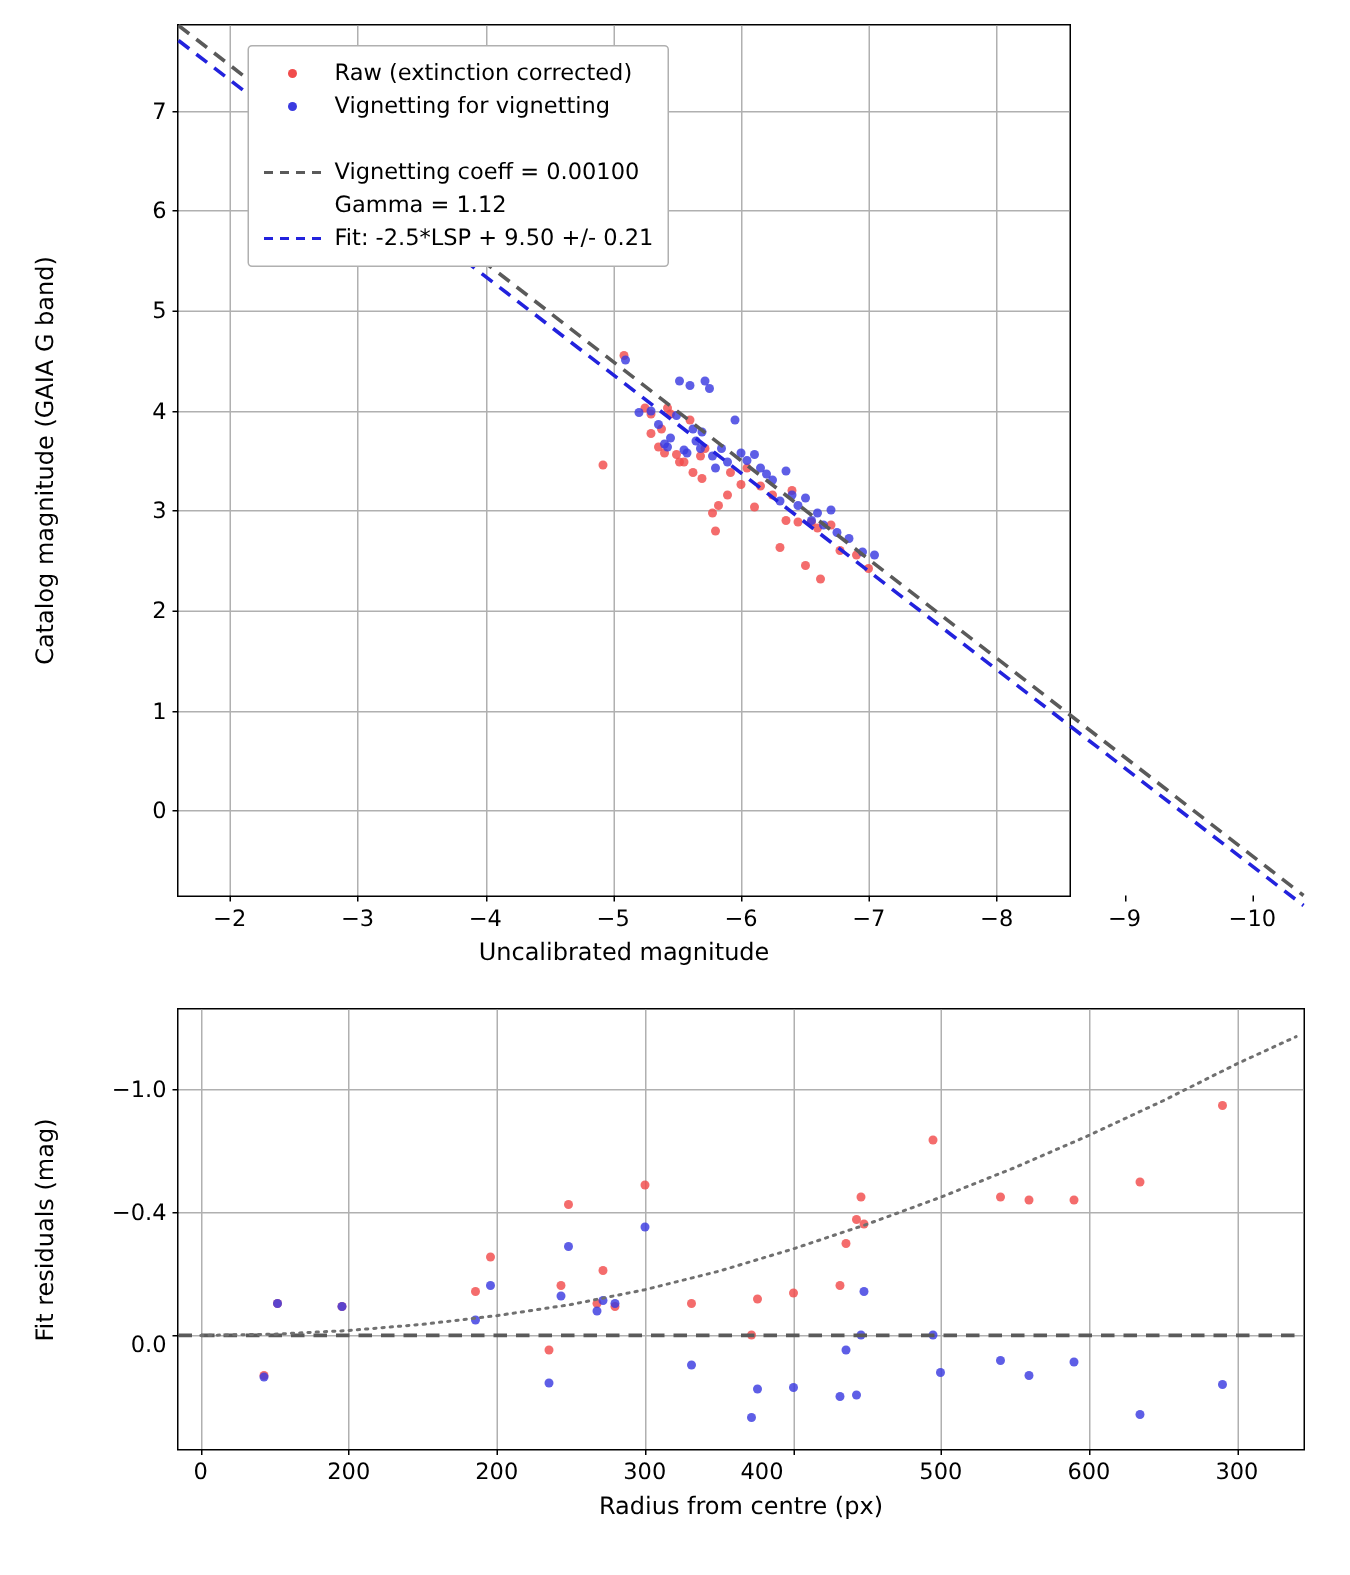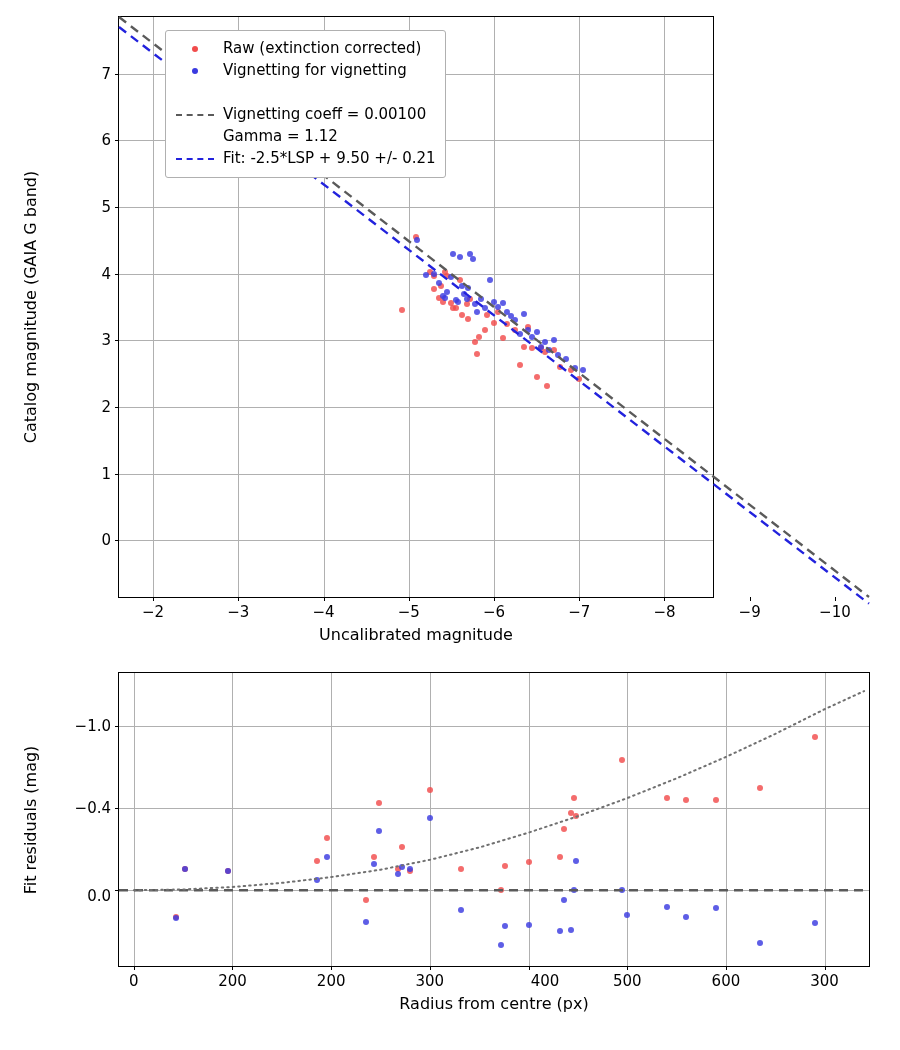--- a/index.html
+++ b/index.html
@@ -400,21 +400,21 @@
     <span class="axis-label xlabel">Radius from centre (px)</span>
   <div class="tick-mark tick-mark-x" style="left: 14.8026px;"></div>
       <span class="tick-label tick-x" style="left: 14.8026px;">0</span>
       <div class="tick-mark tick-mark-x" style="left: 113.487px;"></div>
       <span class="tick-label tick-x" style="left: 113.487px;">200</span>
       <div class="tick-mark tick-mark-x" style="left: 212.171px;"></div>
       <span class="tick-label tick-x" style="left: 212.171px;">200</span>
       <div class="tick-mark tick-mark-x" style="left: 310.855px;"></div>
       <span class="tick-label tick-x" style="left: 310.855px;">300</span>
       <div class="tick-mark tick-mark-x" style="left: 409.539px;"></div>
-      <span class="tick-label tick-x" style="left: 426px;">400</span>
+      <span class="tick-label tick-x" style="left: 389px;">400</span>
       <div class="tick-mark tick-mark-x" style="left: 508.224px;"></div>
       <span class="tick-label tick-x" style="left: 508.224px;">500</span>
       <div class="tick-mark tick-mark-x" style="left: 606.908px;"></div>
       <span class="tick-label tick-x" style="left: 606.908px;">600</span>
       <div class="tick-mark tick-mark-x" style="left: 705.592px;"></div>
       <span class="tick-label tick-x" style="left: 705.592px;">300</span>
       <div class="tick-mark tick-mark-y" style="top: 52.6742px;"></div>
       <span class="tick-label tick-y" style="top: 52.6742px;">−1.0</span>
       <div class="tick-mark tick-mark-y" style="top: 134.978px;"></div>
       <span class="tick-label tick-y" style="top: 134.978px;">−0.4</span>

